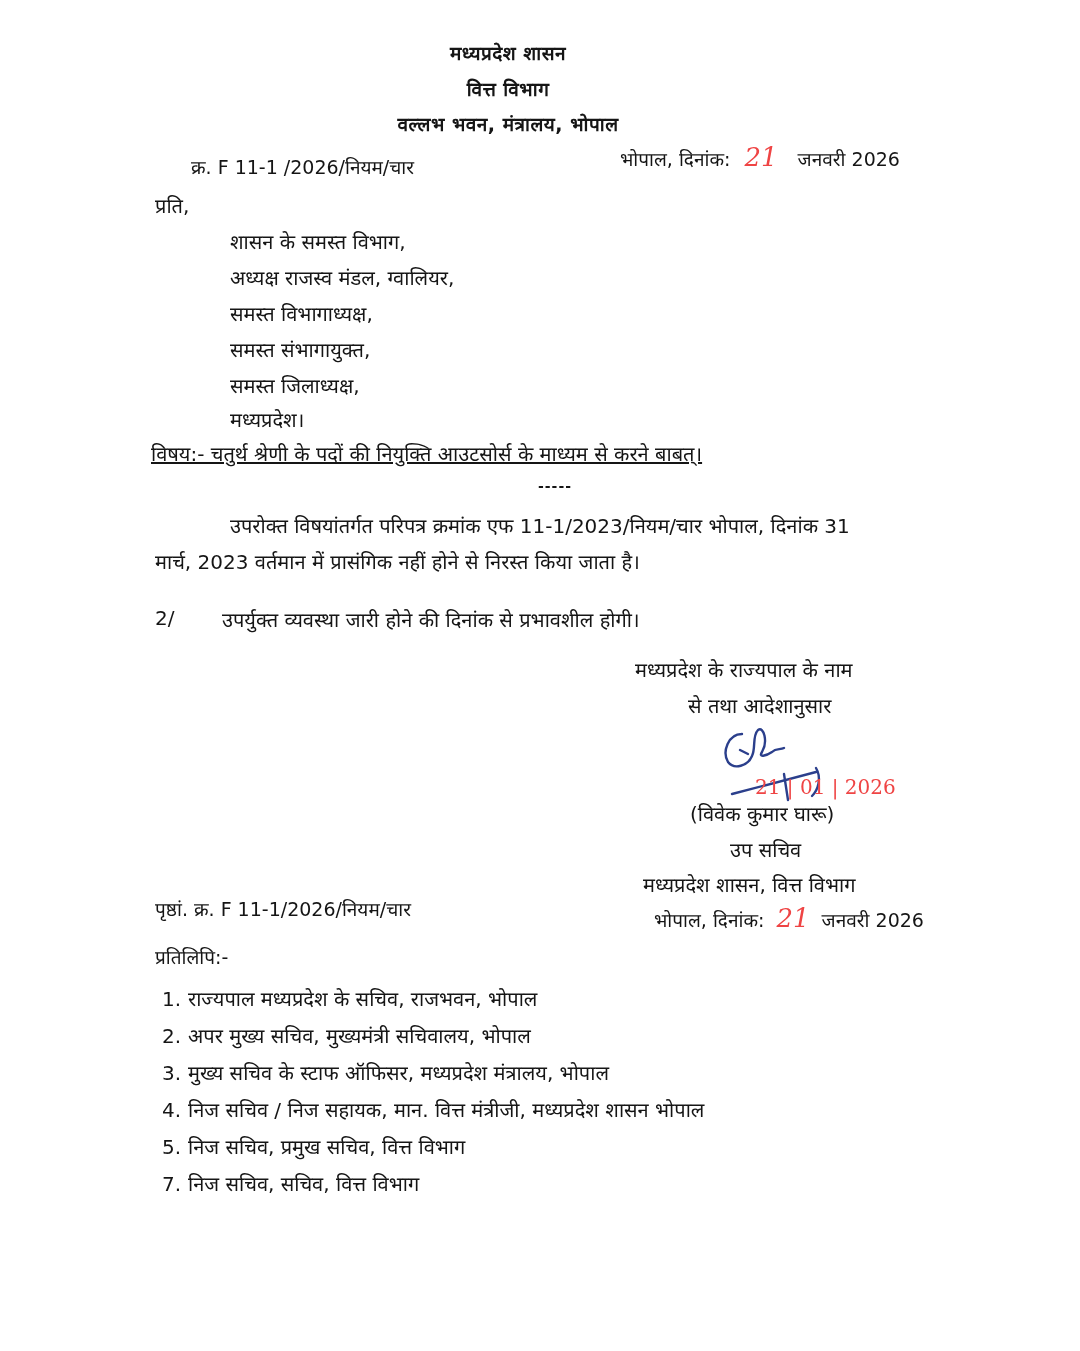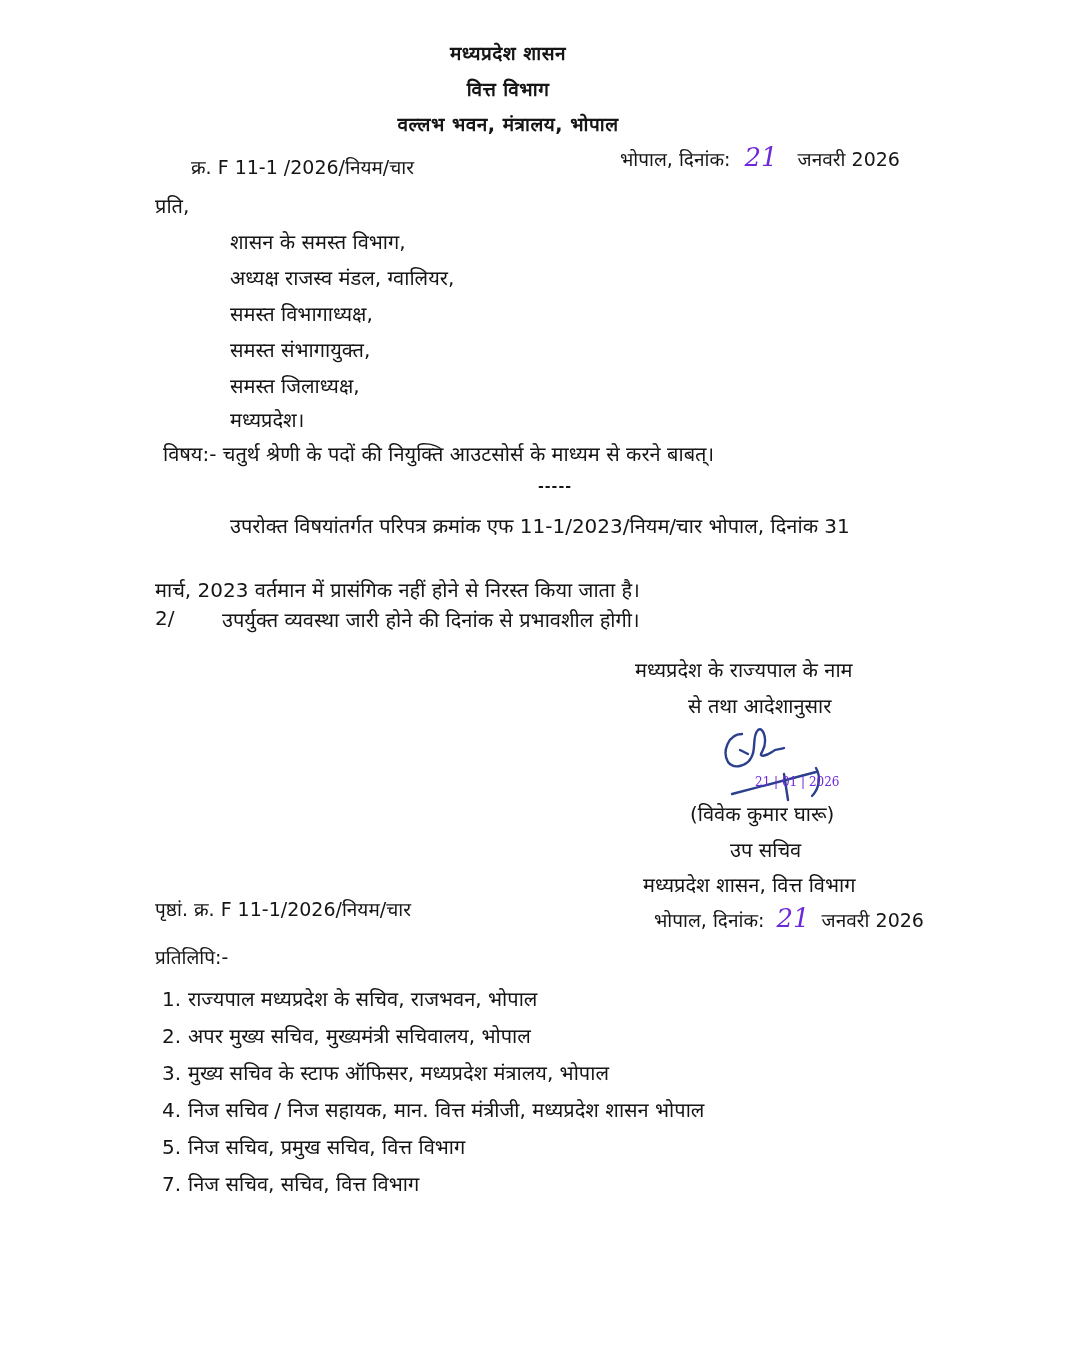--- a/index.html
+++ b/index.html
@@ -16,21 +16,21 @@
       font-family: "DejaVu Sans", "Liberation Sans", sans-serif;
     }
     .abs { position: absolute; white-space: nowrap; }
     .hdr {
       left: 0; width: 1016px; text-align: center;
       font-weight: bold; font-size: 19px; letter-spacing: 0.5px;
     }
     .t20 { font-size: 20px; }
     .t19 { font-size: 19px; }
     .ink {
-      color: #6d28d9;
+      color: #ef4444;
       font-family: "DejaVu Serif", serif;
       font-style: italic;
       font-size: 26px;
     }
     .dash { font-size: 14px; font-weight: bold; letter-spacing: 1px; }
     .sig svg { display: block; }
     ol.copies {
       position: absolute; left: 155px; top: 974px; margin: 7px; padding: 0;
       list-style: none;
     }
@@ -54,41 +54,41 @@
 </div>
 
 <div class="abs t20" style="left:155px; top:192px;">प्रति,</div>
 <div class="abs t20" style="left:230px; top:228px;">शासन के समस्त विभाग,</div>
 <div class="abs t20" style="left:230px; top:264px;">अध्यक्ष राजस्व मंडल, ग्वालियर,</div>
 <div class="abs t20" style="left:230px; top:300px;">समस्त विभागाध्यक्ष,</div>
 <div class="abs t20" style="left:230px; top:336px;">समस्त संभागायुक्त,</div>
 <div class="abs t20" style="left:230px; top:372px;">समस्त जिलाध्यक्ष,</div>
 <div class="abs t20" style="left:230px; top:406px;">मध्यप्रदेश।</div>
 
-<div class="abs t20" style="left:163px; top:440px;">विषय:- चतुर्थ श्रेणी के पदों की नियुक्ति आउटसोर्स के माध्यम से करने बाबत्।</div>
+<div class="abs t20" style="left:151px; top:440px;text-decoration:underline;">विषय:- चतुर्थ श्रेणी के पदों की नियुक्ति आउटसोर्स के माध्यम से करने बाबत्।</div>
 <div class="abs dash" style="left:538px; top:478px;">-----</div>
 
 <div class="abs t20" style="left:230px; top:512px;">उपरोक्त विषयांतर्गत परिपत्र क्रमांक एफ 11-1/2023/नियम/चार भोपाल, दिनांक 31</div>
-<div class="abs t20" style="left:155px; top:576px;">मार्च, 2023 वर्तमान में प्रासंगिक नहीं होने से निरस्त किया जाता है।</div>
+<div class="abs t20" style="left:155px; top:548px;">मार्च, 2023 वर्तमान में प्रासंगिक नहीं होने से निरस्त किया जाता है।</div>
 <div class="abs t20" style="left:155px; top:606px;">2/</div>
 <div class="abs t20" style="left:222px; top:606px;">उपर्युक्त व्यवस्था जारी होने की दिनांक से प्रभावशील होगी।</div>
 
 <div class="abs t20" style="left:635px; top:656px;">मध्यप्रदेश के राज्यपाल के नाम</div>
 <div class="abs t20" style="left:688px; top:692px;">से तथा आदेशानुसार</div>
 
 <div class="abs sig" style="left:718px; top:722px;">
   <svg width="160" height="82" viewBox="0 0 160 82" fill="none" stroke="#2b3f8c" stroke-width="2.4" stroke-linecap="round" stroke-linejoin="round">
     <path d="M24 12 C10 12 4 30 10 40 C16 48 30 44 34 34 C38 26 34 14 40 8 C46 4 50 20 44 30 C40 36 48 34 54 30 C58 26 62 28 66 26"></path>
     <path d="M22 28 L30 32"></path>
     <path d="M14 72 L98 50"></path>
     <path d="M66 52 L70 78"></path>
     <path d="M98 46 C104 56 100 68 94 74"></path>
   </svg>
 </div>
-<div class="abs ink" style="left:755px; top:775px; font-size:12px; font-style:normal;">21 | 01 | 2026</div>
+<div class="abs ink" style="left:755px; top:775px; font-size:20px; font-style:normal;">21 | 01 | 2026</div>
 
 <div class="abs t20" style="left:690px; top:800px;">(विवेक कुमार घारू)</div>
 <div class="abs t20" style="left:730px; top:836px;">उप सचिव</div>
 <div class="abs t20" style="left:643px; top:871px;">मध्यप्रदेश शासन, वित्त विभाग</div>
 
 <div class="abs t19" style="left:155px; top:896px;">पृष्ठां. क्र.  F  11-1/2026/नियम/चार</div>
 <div class="abs t19" style="left:654px; top:903px;">
   <span>भोपाल, दिनांक:</span>
   <span class="ink" style="margin:0 6px 0 6px;">21</span>
   <span>जनवरी  2026</span>

